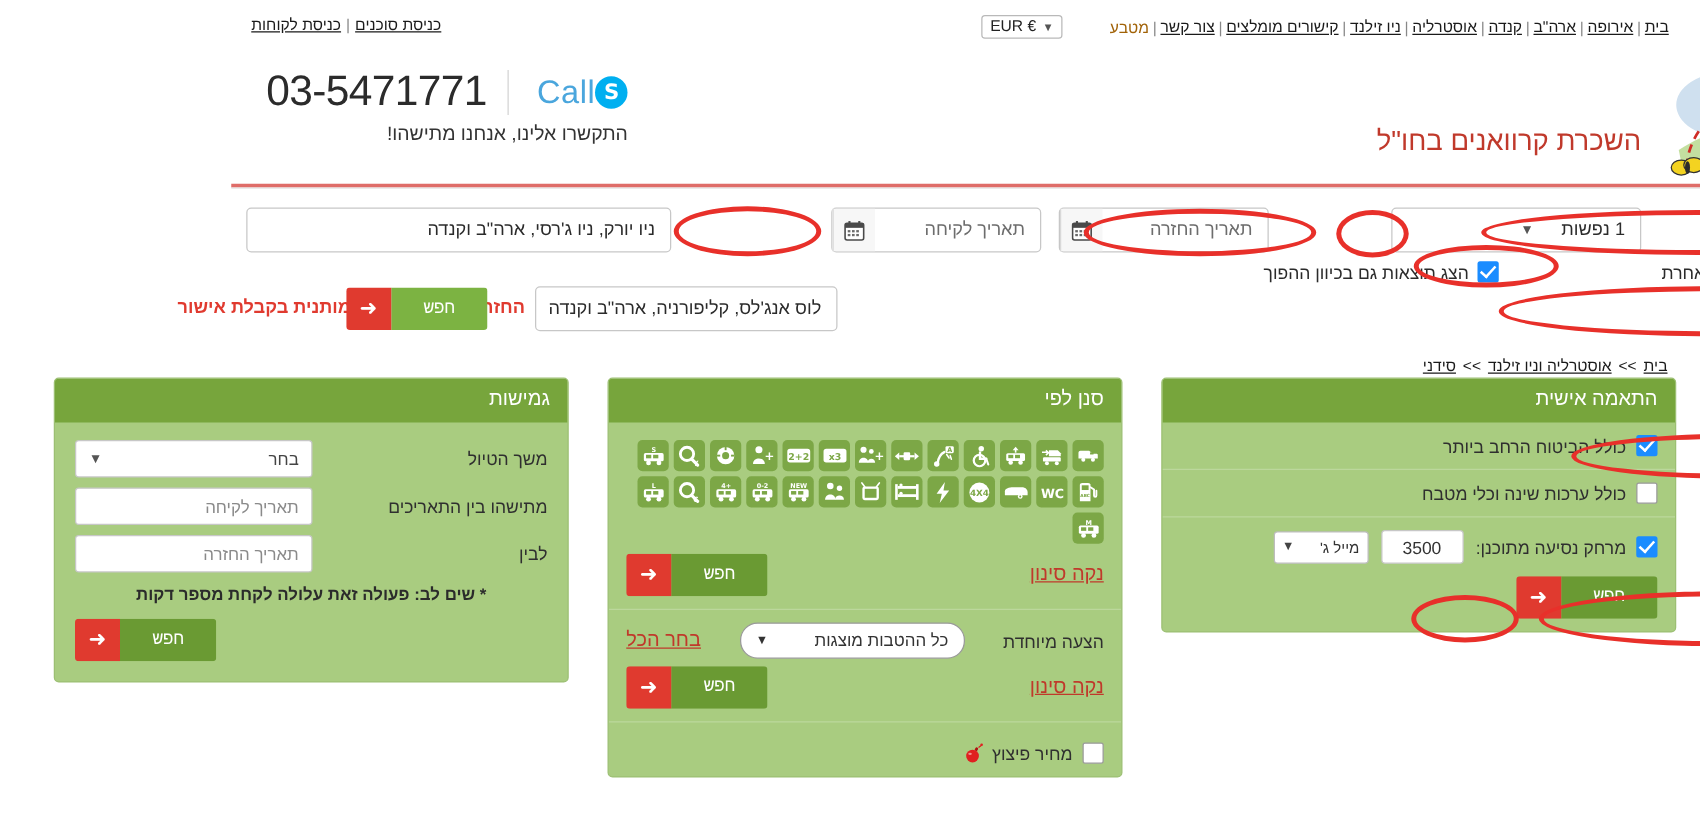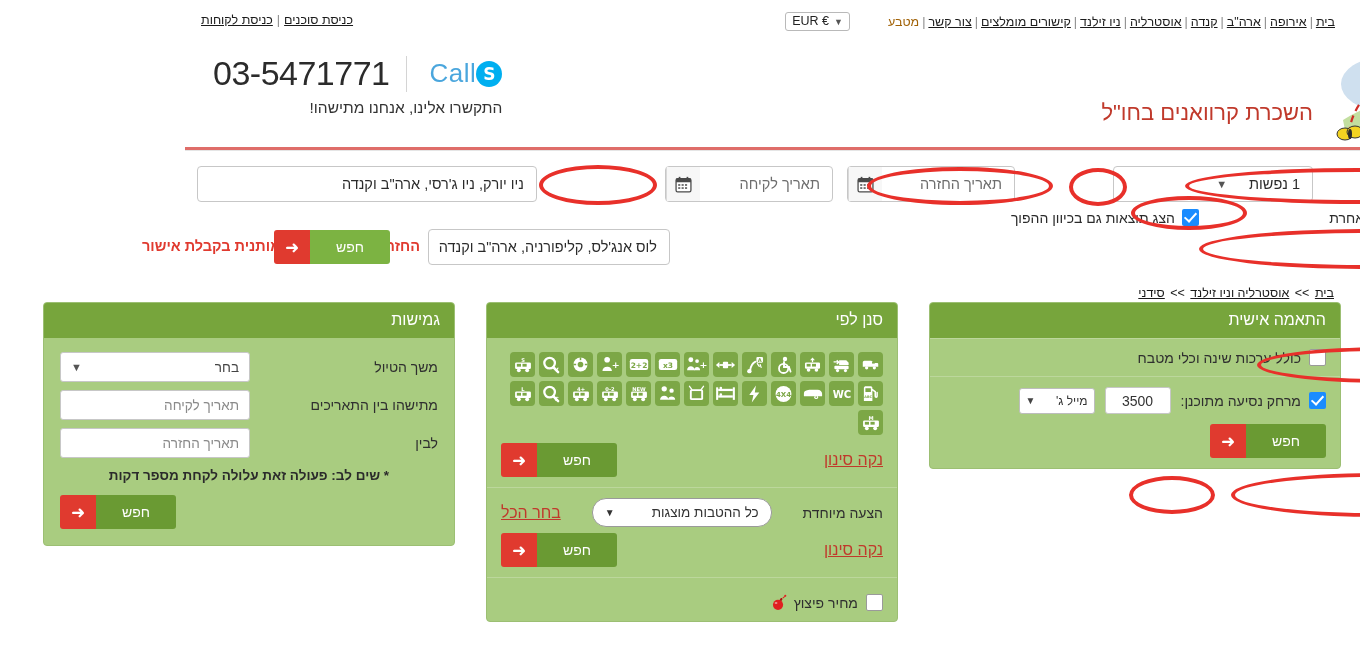--- a/index.html
+++ b/index.html
@@ -118,21 +118,21 @@
 
   
   .gobtn {
     display: inline-flex; align-items: stretch; height: 34px;
     border-radius: 3px; overflow: hidden; direction: rtl;
     cursor: pointer; user-select: none;
   }
   .gobtn .lab {
     background: #7cb342; color: #fff; font-size: 14px;
     display: flex; align-items: center; justify-content: center;
-    padding: 0 26px; font-weight: 400;
+    padding: 0 26px; font-weight: 400; font-family: Liberation Mono, monospace;
   }
   .gobtn .arrow {
     background: #e03a2f; color: #fff; width: 36px;
     display: flex; align-items: center; justify-content: center; font-size: 17px;
   }
   .gobtn.dark .lab { background: #6a9a33; }
   #btn-main-search { position: absolute; top: 64px; right: 1155px; }
 
   .breadcrumb {
     position: absolute; top: 286px; right: 26px;
@@ -358,20 +358,26 @@
     <a>בית</a>
     <span class="sep">&gt;&gt;</span>
     <a>אוסטרליה וניו זילנד</a>
     <span class="sep">&gt;&gt;</span>
     <a>סידני</a>
   </div>
 
   <div class="panel" id="panel-personal">
     <div class="panel-head">התאמה אישית</div>
 
+    <div class="panel-sec first">
+      <div class="prow">
+        <span class="cb on"></span>
+        <span class="lbl">כולל הביטוח הרחב ביותר</span>
+      </div>
+    </div>
 
     <div class="panel-sec">
       <div class="prow">
         <span class="cb off"></span>
         <span class="lbl">כולל ערכות שינה וכלי מטבח</span>
       </div>
     </div>
 
     <div class="panel-sec">
       <div class="prow">

